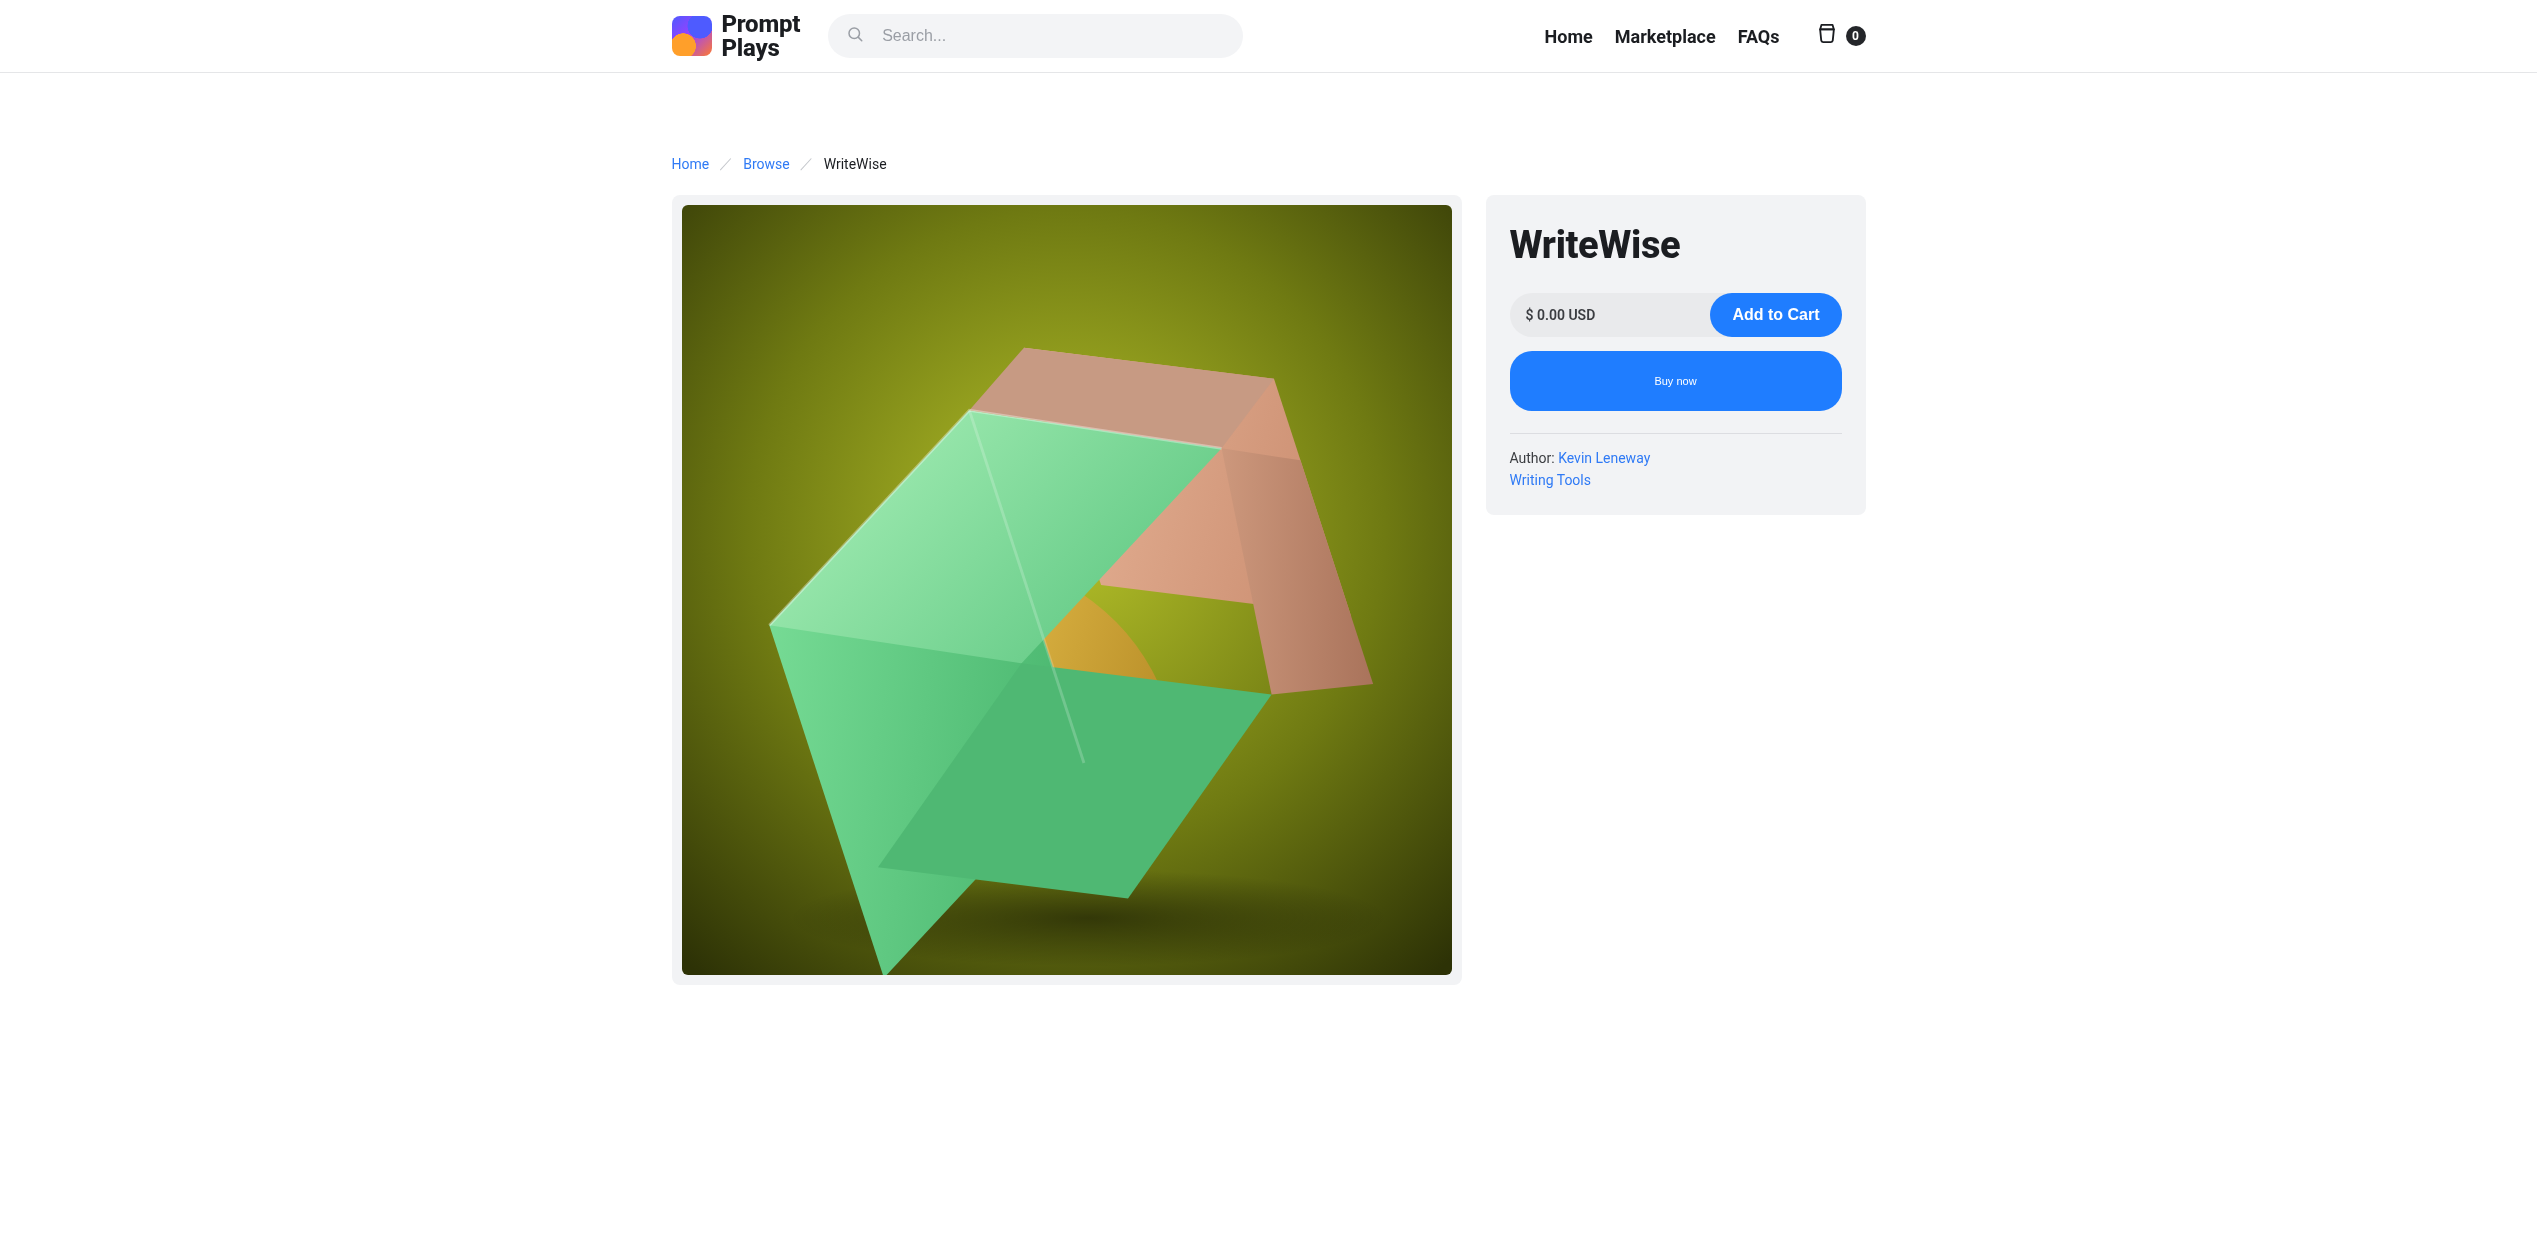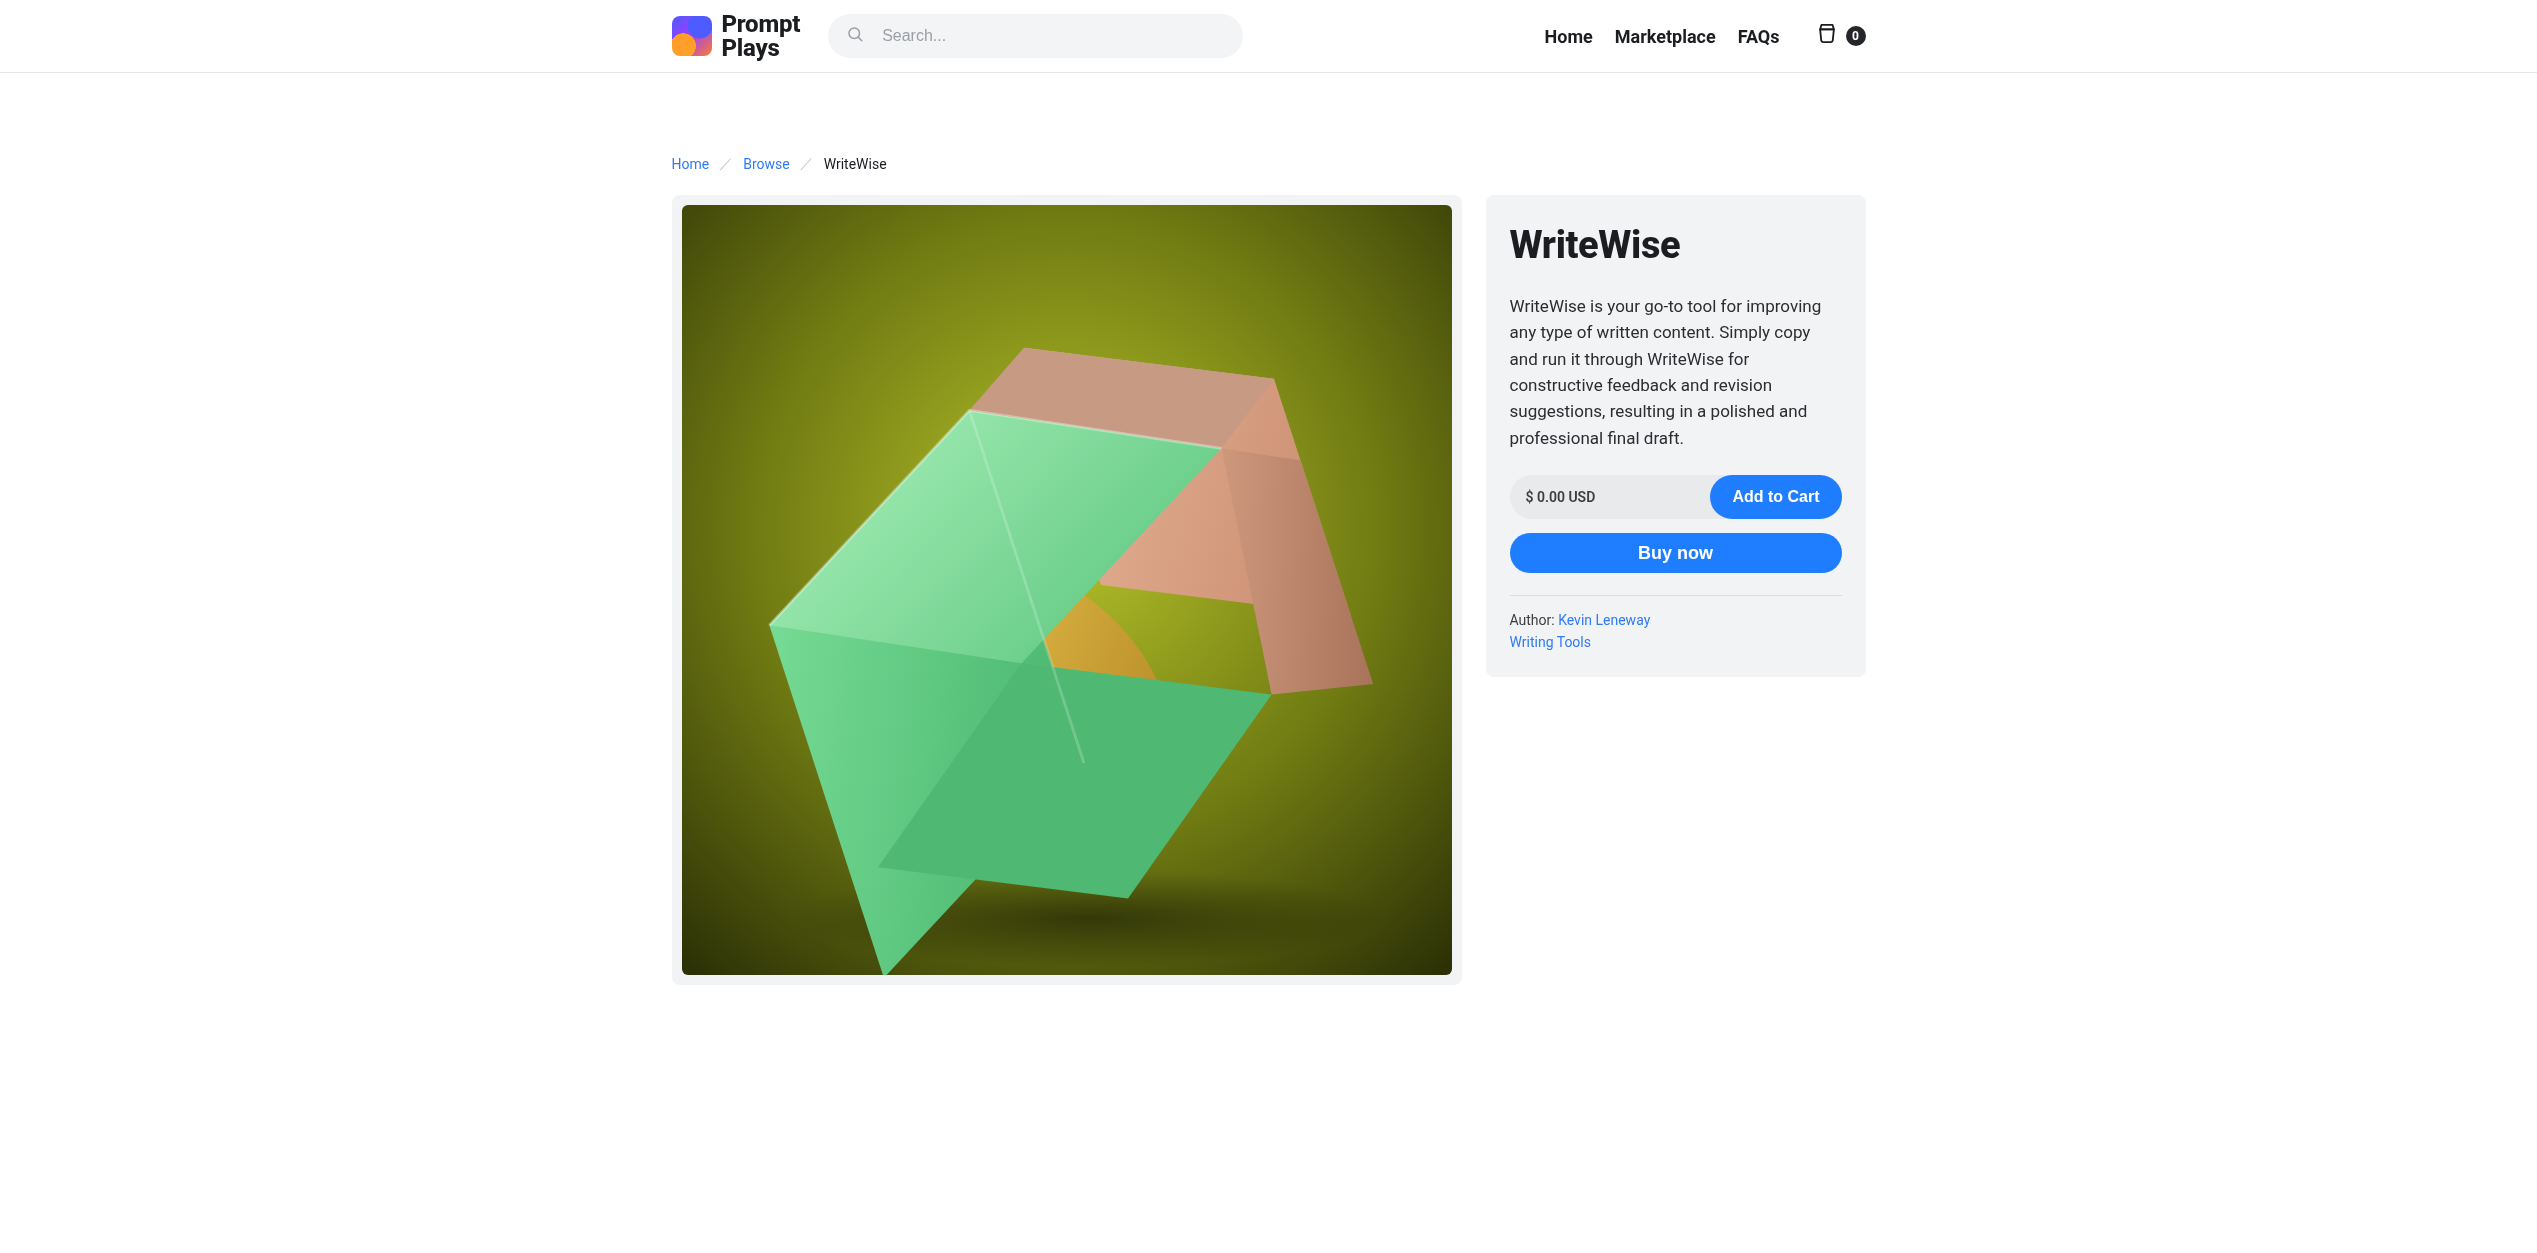--- a/index.html
+++ b/index.html
@@ -185,27 +185,27 @@
     border: 0;
     border-radius: 22px;
     background: var(--blue);
     color: #fff;
     font-weight: 700;
     font-size: 16px;
     cursor: pointer;
   }
   .buy-btn {
     width: 100%;
-    height: 40px;
+    height: 60px;
     border: 0;
     border-radius: 22px;
     background: var(--blue);
     color: #fff;
-    font-weight: 700;
-    font-size: 18px;
+    font-weight: 400;
+    font-size: 11px;
     cursor: pointer;
   }
   .divider {
     height: 1px; background: #dcdde1;
     margin: 22px 0 16px;
   }
   .meta-line {
     font-size: 14px;
     color: #3b3d41;
     margin-bottom: 4px;
@@ -324,21 +324,20 @@
             </g>
           </svg>
         </div>
       </div>
 
     </div>
 
     <div class="side-card">
       <h1 class="title">WriteWise</h1>
 
-      <p class="desc">WriteWise is your go-to tool for improving any type of written content. Simply copy and run it through WriteWise for constructive feedback and revision suggestions, resulting in a polished and professional final draft.</p>
 
       <div class="price-row">
         <span class="price">$ 0.00 USD</span>
         <button class="addcart-btn">Add to Cart</button>
       </div>
 
       <button class="buy-btn">Buy now</button>
 
       <div class="divider"></div>
 

